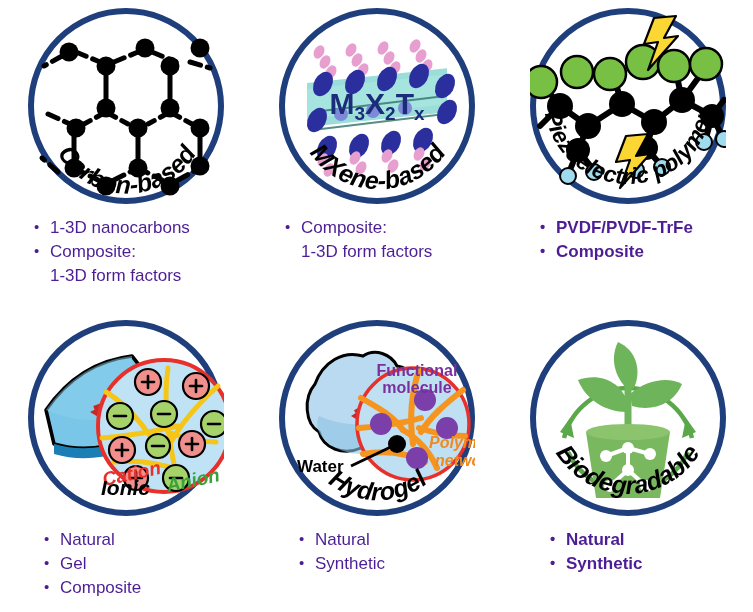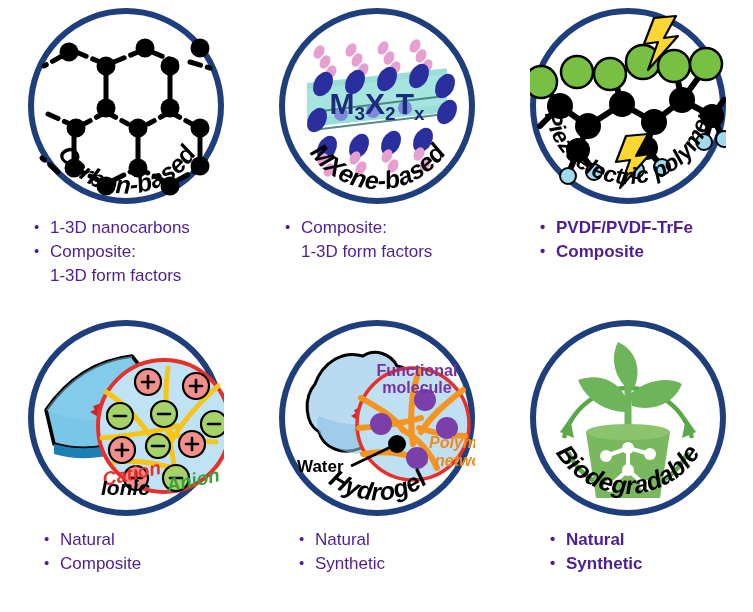--- a/index.html
+++ b/index.html
@@ -372,20 +372,21 @@
             <line x1="142" y1="158" x2="154" y2="158"></line>
           </g>
           <text x="76" y="166" font-size="19" font-weight="bold" font-style="italic" font-family="Liberation Sans, sans-serif" fill="#e8302a" transform="rotate(-12 76 166)">Cation</text>
           <text x="140" y="172" font-size="19" font-weight="bold" font-style="italic" font-family="Liberation Sans, sans-serif" fill="#3aa23a" transform="rotate(-12 140 172)">Anion</text>
         </svg>
       </div>
       <div class="flat-label" style="bottom: 16px;">Ionic</div>
     </div>
     <ul class="bullets">
       <li>Natural</li>
+      <li>Gel</li>
       <li>Composite</li>
     </ul>
   </div>
 
   <div class="panel panel-row2 col1 r2">
     <div class="circle-wrap">
       <div class="circle-ring"></div>
       <div class="art">
         <svg viewBox="0 0 196 196">
           <path d="M 36,64 C 44,42 64,30 84,36 C 96,28 112,34 118,46

